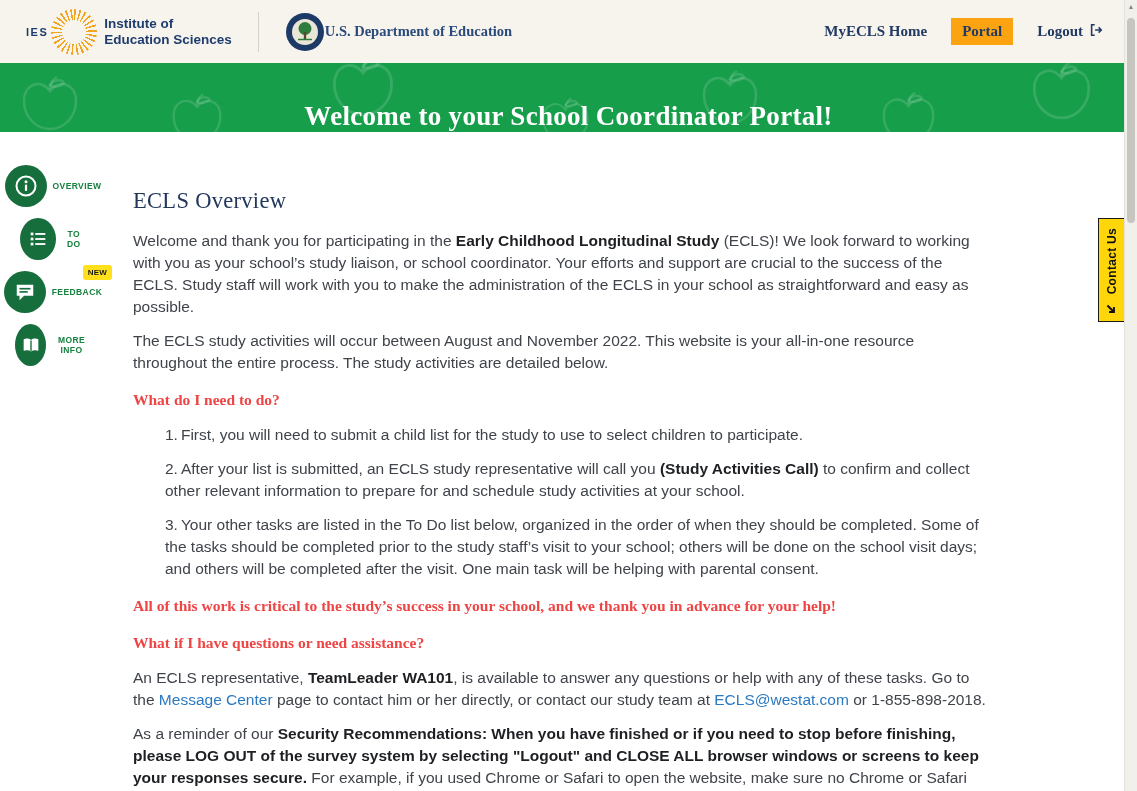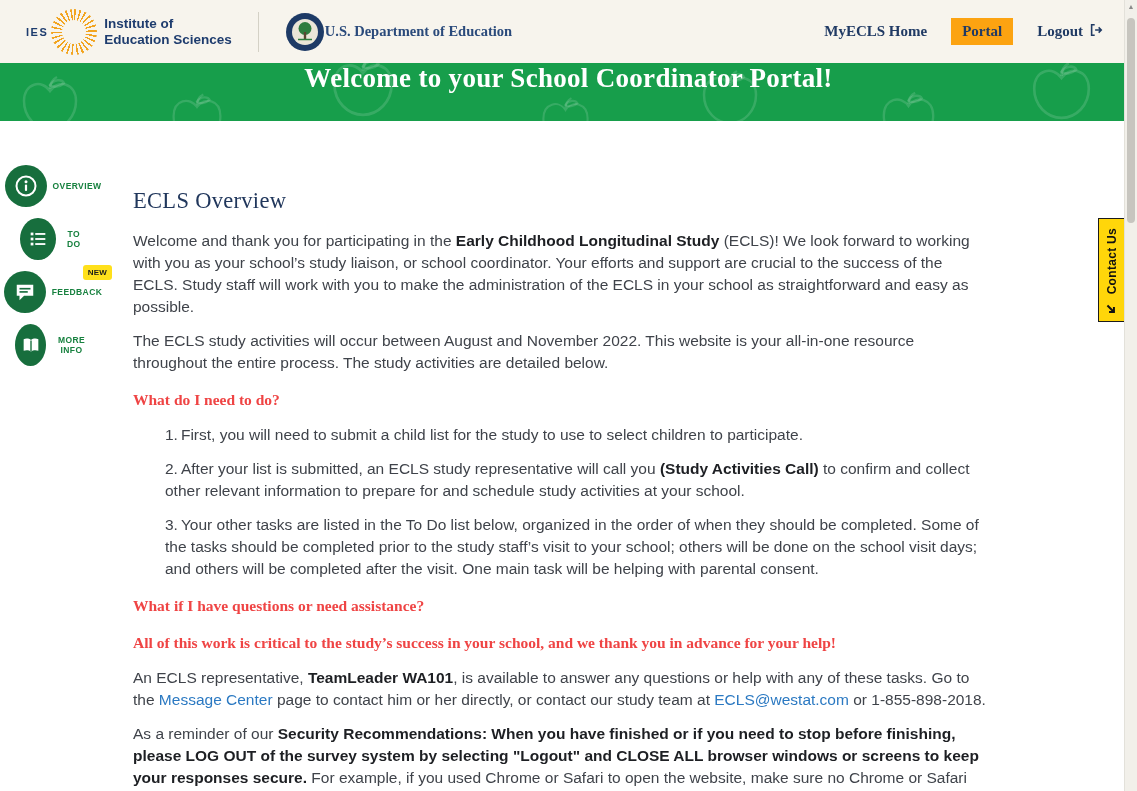--- a/index.html
+++ b/index.html
@@ -28,22 +28,22 @@
   .doe-name { font-family:"Liberation Serif", serif; font-weight:bold; color:#2a4a7b; font-size:14.5px; }
   .topnav { margin-left:auto; display:flex; align-items:center; gap:24px; }
   .navlink {
     font-family:"Liberation Serif", serif; font-weight:bold; color:#203a64;
     font-size:15px; text-decoration:none; cursor:pointer; display:flex; align-items:center; gap:6px;
   }
   .portal { background:#fca311; padding:5px 11px; }
 
   
   .banner {
-    height:58px; background:#179e4b; position:relative; overflow:hidden;
-    display:flex; align-items:flex-start; justify-content:center;
+    height:69px; background:#179e4b; position:relative; overflow:hidden;
+    display:flex; align-items:flex-end; justify-content:center;
   }
   .apples { position:absolute; left:0; top:0; }
   .banner h1 {
     font-family:"Liberation Serif", serif; color:#ffffff; font-size:27px; font-weight:bold;
     margin:0; z-index:1; letter-spacing:0.3px;
   }
 
   
   .sidebar { position:absolute; left:20px; top:165px; width:66px; display:flex; flex-direction:column; gap:11px; align-items:center; z-index:2; }
   .side-item { display:flex; align-items:center; gap:6px; cursor:pointer; position:relative; }
@@ -207,23 +207,23 @@
   <p class="para step">
     <span class="num">1.</span><span><span>First, you will need to submit a child list for the study to use to select children to participate.</span></span>
   </p>
   <p class="para step">
     <span class="num">2.</span><span><span>After your list is submitted, an ECLS study representative will call you </span><span class="b">(Study Activities Call)</span><span> to confirm and collect other relevant information to prepare for and schedule study activities at your school.</span></span>
   </p>
   <p class="para step">
     <span class="num">3.</span><span><span>Your other tasks are listed in the To Do list below, organized in the order of when they should be completed. Some of the tasks should be completed prior to the study staff’s visit to your school; others will be done on the school visit days; and others will be completed after the visit. One main task will be helping with parental consent.</span></span>
   </p>
 
+  <p class="para bold-head">All of this work is critical to the study’s success in your school, and we thank you in advance for your help!</p>
+
   <p class="para bold-head">What if I have questions or need assistance?</p>
-
-  <p class="para bold-head">All of this work is critical to the study’s success in your school, and we thank you in advance for your help!</p>
 
   <p class="para"><span>An ECLS representative, </span><span class="b">TeamLeader WA101</span><span>, is available to answer any questions or help with any of these tasks. Go to the </span><span class="link">Message Center</span><span> page to contact him or her directly, or contact our study team at </span><span class="link">ECLS@westat.com</span><span> or 1-855-898-2018.</span></p>
 
   <p class="para"><span>As a reminder of our </span><span class="b">Security Recommendations: When you have finished or if you need to stop before finishing, please LOG OUT of the survey system by selecting "Logout" and CLOSE ALL browser windows or screens to keep your responses secure.</span><span> For example, if you used Chrome or Safari to open the website, make sure no Chrome or Safari windows or screens are open after you end the session. Not closing all browsers may allow someone else to see your responses.</span></p>
 </main>
 
 <div class="contact-tab">
   <span class="contact-label">Contact Us</span>
   <span class="contact-icon">
     <svg viewBox="0 0 16 16" width="13" height="13">

